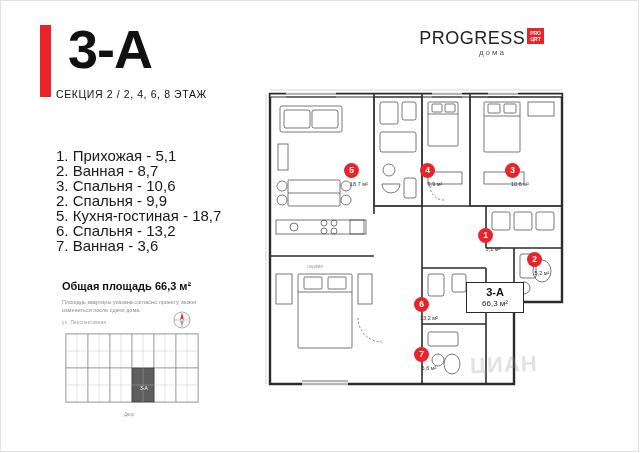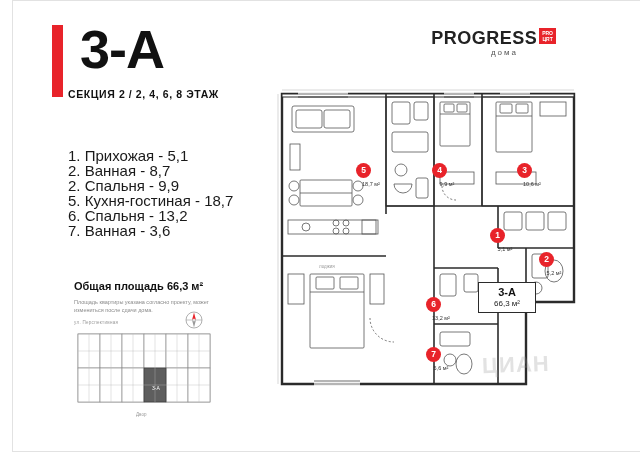--- a/index.html
+++ b/index.html
@@ -12,21 +12,20 @@
     height: 453px;
     font-family: "Liberation Sans", sans-serif;
     color: #1a1a1a;
     overflow: hidden;
   }
   #page {
     position: relative;
     width: 584px;
     height: 453px;
     background: #ffffff;
-    margin-left: 12px;
   }
 
   
   .red-bar {
     position: absolute;
     left: 40px;
     top: 25px;
     width: 11px;
     height: 72px;
     background: #e8232a;
@@ -41,21 +40,21 @@
     line-height: 1;
     color: #111;
   }
   .plan-subtitle {
     position: absolute;
     left: 56px;
     top: 88px;
     font-size: 10.5px;
     letter-spacing: 0.6px;
     color: #111;
-    font-weight: bold;
+    font-weight: normal;
   }
   .rooms-list {
     position: absolute;
     left: 56px;
     top: 148px;
     width: 200px;
     font-size: 15px;
     line-height: 15px;
     color: #1a1a1a;
   }
@@ -112,21 +111,21 @@
 
   
   .logo {
     position: absolute;
     right: 40px;
     top: 28px;
     text-align: right;
   }
   .logo-main {
     font-size: 18px;
-    font-weight: bold;
+    font-weight: normal;
     letter-spacing: 0.5px;
     color: #222;
     display: inline-block;
   }
   .logo-badge {
     display: inline-block;
     background: #e8232a;
     color: #fff;
     font-size: 5px;
     font-weight: bold;
@@ -214,20 +213,21 @@
 
   <div class="frame"></div>
 
   <div class="red-bar"></div>
   <div class="plan-title">3-А</div>
   <div class="plan-subtitle">СЕКЦИЯ 2  / 2, 4, 6, 8 ЭТАЖ</div>
 
   <div class="rooms-list">
     <div>1. Прихожая - 5,1</div>
     <div>2. Ванная - 8,7</div>
+    <div>3. Спальня - 10,6</div>
     <div>2. Спальня - 9,9</div>
     <div>5. Кухня-гостиная - 18,7</div>
     <div>6. Спальня - 13,2</div>
     <div>7. Ванная - 3,6</div>
   </div>
 
   <div class="total-area">Общая площадь 66,3 м²</div>
   <div class="total-note">Площадь квартиры указана согласно проекту, может измениться после сдачи дома.</div>
 
   <svg class="compass" viewBox="0 0 20 20">

